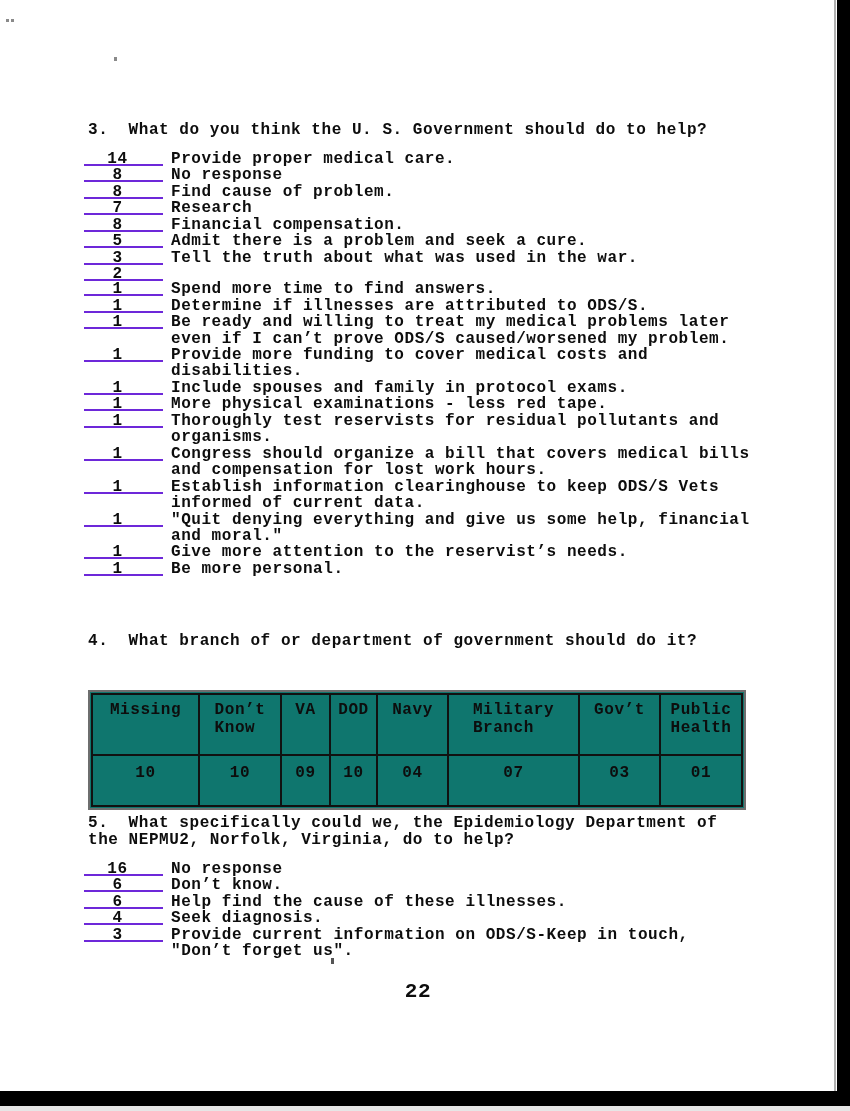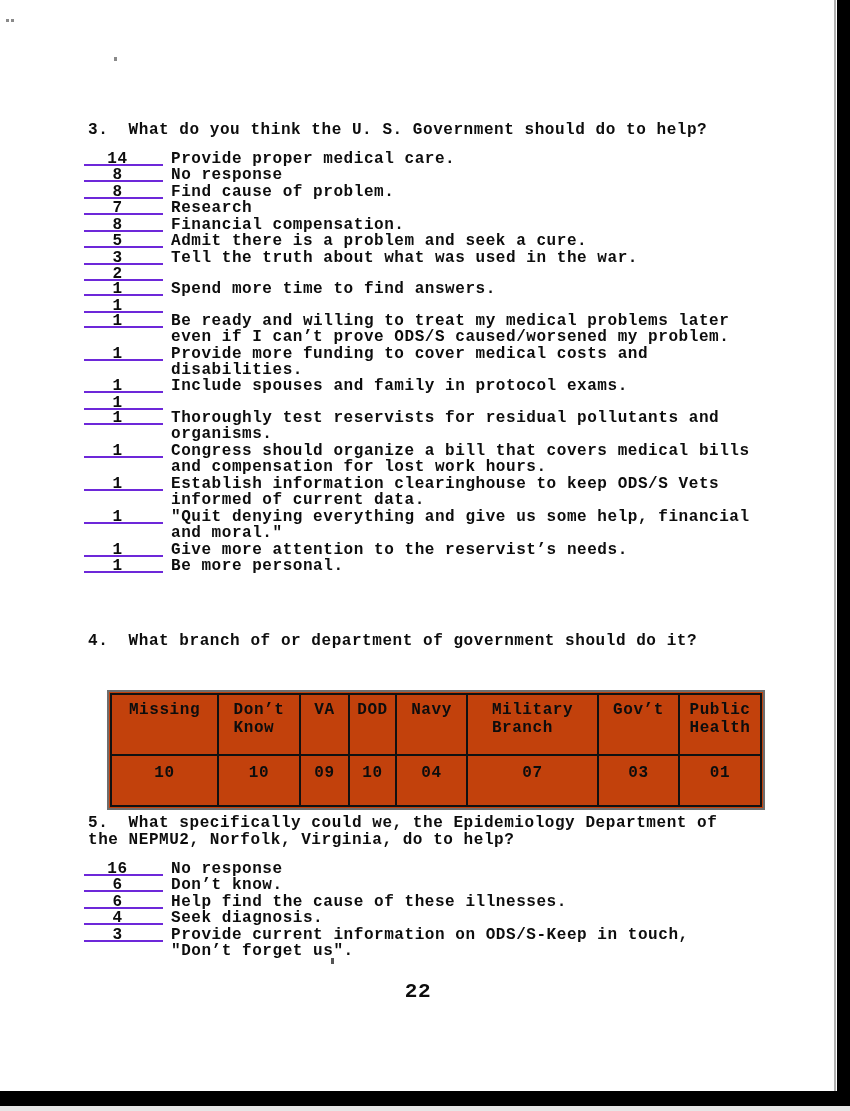--- a/index.html
+++ b/index.html
@@ -16,21 +16,21 @@
   .item{display:flex;align-items:flex-start;font-size:16px;line-height:16.45px;letter-spacing:0.55px;}
   .count{
     display:inline-block;width:79px;flex:0 0 79px;text-align:center;
     padding-right:12px;box-sizing:border-box;
     border-bottom:2px solid #6d28d9;height:15px;margin-top:0px;margin-right:8px;
   }
   .txt{white-space:pre-wrap;display:inline-block;}
   
   .tbl-wrap{
     position:absolute;left:88px;top:690px;
-    border:2px solid #6e6e6e;padding:1px;background:#c2410c;margin-left:19px;
+    border:2px solid #6e6e6e;padding:1px;background:#0f766e;
   }
   table.q4{
     border-collapse:collapse;table-layout:fixed;width:650px;
     font-size:16px;letter-spacing:0.55px;line-height:18px;
   }
   table.q4 th,table.q4 td{
     border:2px solid #111;vertical-align:top;text-align:center;
     font-weight:700;padding:0;margin:0;
   }
   table.q4 th{height:53px;padding-top:6px;}
@@ -87,37 +87,39 @@
     </div>
     <div class="item">
       <span class="count">2</span>
     </div>
     <div class="item">
       <span class="count">1</span>
       <span class="txt">Spend more time to find answers.</span>
     </div>
     <div class="item">
       <span class="count">1</span>
+      <span class="txt">Determine if illnesses are attributed to ODS/S.</span>
     </div>
     <div class="item">
       <span class="count">1</span>
       <span class="txt">Be ready and willing to treat my medical problems later
 even if I can’t prove ODS/S caused/worsened my problem.</span>
     </div>
     <div class="item">
       <span class="count">1</span>
       <span class="txt">Provide more funding to cover medical costs and
 disabilities.</span>
     </div>
     <div class="item">
       <span class="count">1</span>
       <span class="txt">Include spouses and family in protocol exams.</span>
     </div>
     <div class="item">
       <span class="count">1</span>
+      <span class="txt">More physical examinations - less red tape.</span>
     </div>
     <div class="item">
       <span class="count">1</span>
       <span class="txt">Thoroughly test reservists for residual pollutants and
 organisms.</span>
     </div>
     <div class="item">
       <span class="count">1</span>
       <span class="txt">Congress should organize a bill that covers medical bills
 and compensation for lost work hours.</span>

